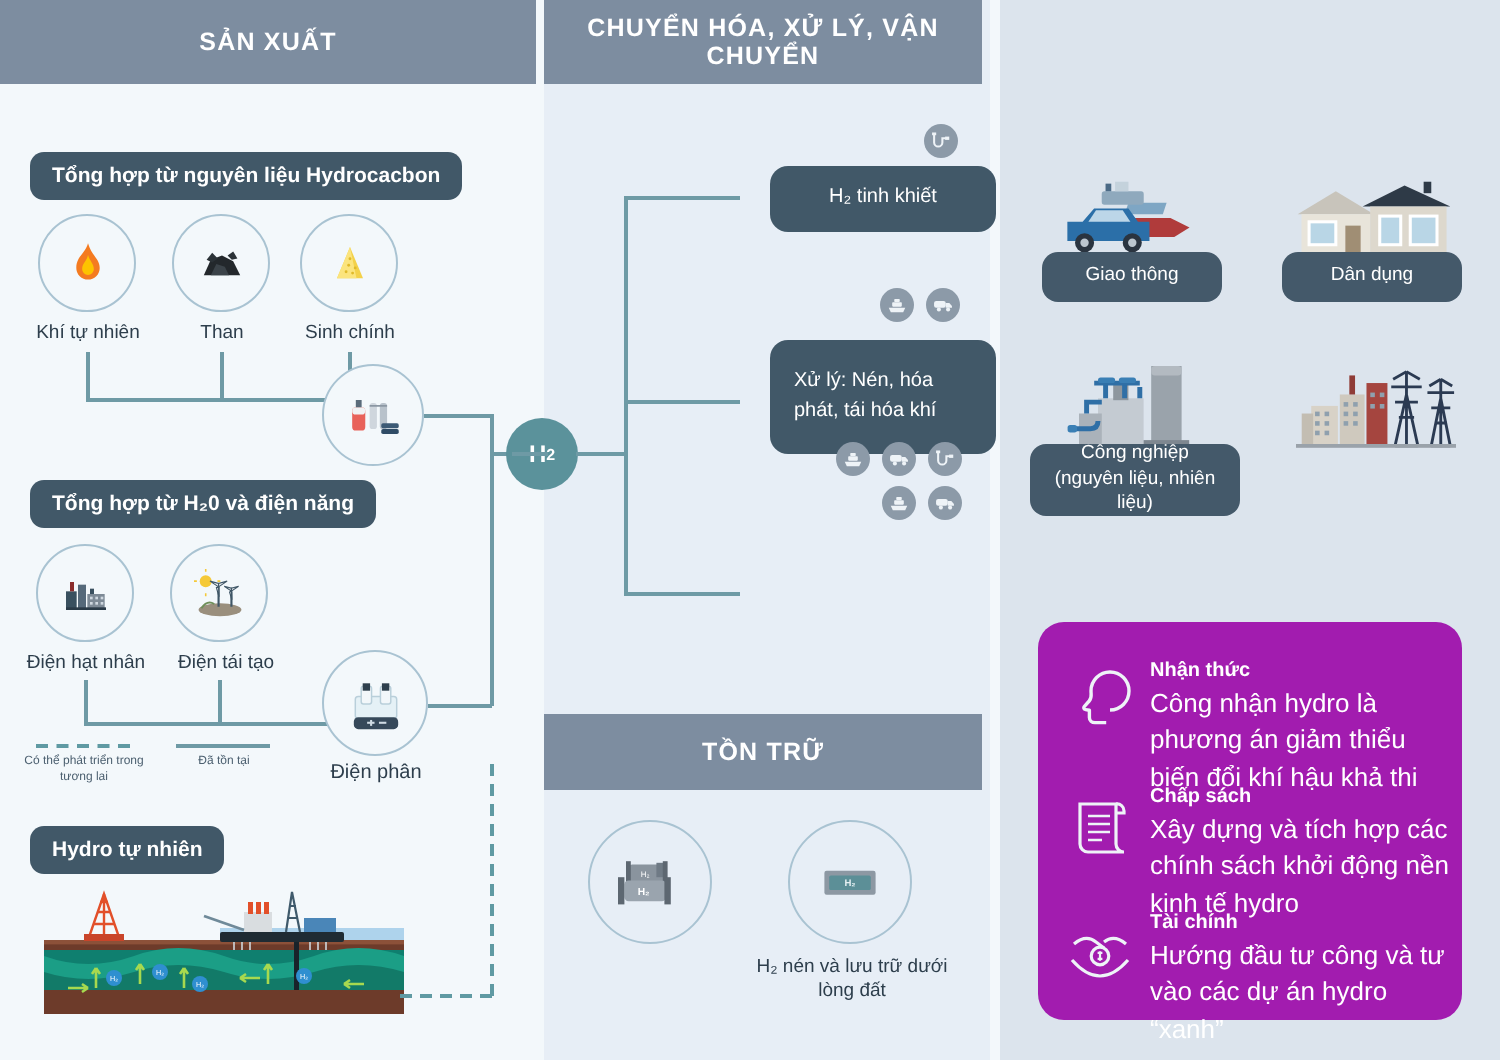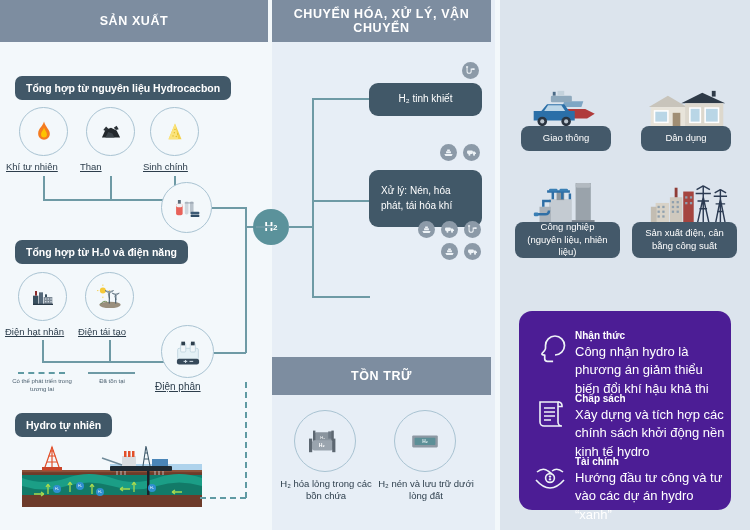--- a/index.html
+++ b/index.html
@@ -49,22 +49,22 @@
   }
 
   
   .bub {
     position:absolute; border-radius:50%;
     background:#f3f8fb; border:1.3px solid #a9c3d2;
     display:flex; align-items:center; justify-content:center;
     overflow:hidden;
   }
   .cap {
-    position:absolute; color:#2d3e4c;
-    font-size:9.5px; line-height:1.25;text-decoration:underline;
+    position:absolute; text-align:center; color:#2d3e4c;
+    font-size:9.5px; line-height:1.25;
   }
 
   
   .ln { position:absolute; background:#6e9aa5; }
   .ln.v { width:1.6px; }
   .ln.h { height:1.6px; }
   .dash-v {
     position:absolute; width:0; border-left:2px dashed #5f9aa3;
   }
   .dash-h {
@@ -77,42 +77,42 @@
     border-radius:50%; background:#5b929b; color:#fff;
     display:flex; align-items:center; justify-content:center;
     font-size:12px; font-weight:bold;
   }
   #h2node sub { font-size:8px; }
 
   
   .mbox {
     position:absolute; background:#415868; color:#fff;
     border-radius:9px; font-size:10px; line-height:1.45;
-    padding:9px 12px; display:flex; align-items:center;
+    padding:9px 12px; display:flex; align-items:center;margin-left:16px;
   }
 
   
   .tic {
     position:absolute; width:17px; height:17px; border-radius:50%;
     background:#8c9aa8; display:flex; align-items:center; justify-content:center;
   }
   .tic svg { width:11px; height:11px; }
 
   
   .upill {
     position:absolute; background:#44596a; color:#fff;
     border-radius:8px; font-size:9.5px; line-height:1.35;
     display:flex; align-items:center; justify-content:center;
     text-align:center; padding:6px 8px;
   }
 
   
   #panel {
     position:absolute; left:519px; top:311px; width:212px; height:199px;
-    background:#4c1d95; border-radius:13px;
+    background:#a21caf; border-radius:13px;
   }
   .prow { position:absolute; left:14px; width:188px; }
   .pico { position:absolute; left:0; top:2px; width:34px; height:34px; }
   .ptxt { position:absolute; left:42px; top:0; width:150px; color:#fff; }
   .ptitle { font-size:10px; font-weight:bold; margin-bottom:2px; }
   .pdesc  { font-size:13px; line-height:1.42; }
 
   
   .lg-label { position:absolute; font-size:6px; color:#4c6070; line-height:1.3; text-align:center; }
 
@@ -419,21 +419,20 @@
       <rect x="29" y="13" width="5" height="9" fill="#6f7a85"></rect>
       <rect x="10" y="12" width="3" height="15" fill="#5d6771"></rect>
       <rect x="33" y="12" width="3" height="13" fill="#5d6771"></rect>
       <text x="22" y="22" fill="#ffffff" font-size="5" font-family="Liberation Sans, sans-serif" text-anchor="middle">H₂</text>
       <rect x="9" y="24" width="26" height="13" rx="2.6" fill="#9aa4ae"></rect>
       <rect x="5" y="22" width="4" height="17" fill="#5d6771"></rect>
       <rect x="34" y="22" width="4" height="17" fill="#5d6771"></rect>
       <text x="21" y="33" fill="#ffffff" font-size="6.4" font-family="Liberation Sans, sans-serif" text-anchor="middle" font-weight="bold">H₂</text>
     </svg>
   </div>
-  <div class="scap" style="left:272px; top:478px; width:108px;">H₂ hóa lỏng trong các bồn chứa</div>
 
   <div class="bub" style="left:394px; top:410px; width:62px; height:62px; background:#e7eef6;">
     <svg viewBox="0 0 50 50" width="40" height="40">
       <rect x="9" y="18" width="32" height="15" rx="1.4" fill="#8d98a3"></rect>
       <rect x="12" y="21" width="26" height="9" rx="1" fill="#5c8f97"></rect>
       <text x="25" y="27.6" fill="#e6f1f3" font-size="6" font-family="Liberation Sans, sans-serif" text-anchor="middle" font-weight="bold">H₂</text>
     </svg>
   </div>
   <div class="scap" style="left:374px; top:478px; width:104px;">H₂ nén và lưu trữ dưới lòng đất</div>
 
@@ -521,21 +520,20 @@
         <path d="M58 47 L58 8 M52 47 L64 47 M52 47 L58 20 M64 47 L58 20"></path>
         <path d="M50 16 h16 M52 24 h12 M54 32 h8"></path>
         <path d="M58 8 l-7 4 M58 8 l7 4"></path>
         <path d="M76 47 L76 12 M71 47 L81 47 M71 47 L76 22 M81 47 L76 22"></path>
         <path d="M69 19 h14 M71 27 h10 M73 35 h6"></path>
         <path d="M76 12 l-6 3.5 M76 12 l6 3.5"></path>
       </g>
       <rect x="0" y="46" width="84" height="2" fill="#9aa2aa"></rect>
     </svg>
   </div>
-  <div class="upill" style="left:632px; top:222px; width:105px; height:36px;">Sản xuất điện, cân bằng công suất</div>
 
   <div id="panel">
     <div class="prow" style="top:19px;">
       <div class="pico">
         <svg viewBox="0 0 34 34" width="34" height="34">
           <path d="M22 4 a9.5 9.5 0 0 0-9.5 9.5 c0 2 .6 3.4-.9 5 l-2.4 2.7 c-.6.7-.3 1.5.6 1.6 l1.9.3 v3.6 c0 1.6 1.2 2.6 2.8 2.6 h5.6" fill="none" stroke="#eef3f7" stroke-width="1.7" stroke-linejoin="round"></path>
           <path d="M22 4 a9.5 9.5 0 0 1 0 19" fill="none" stroke="#eef3f7" stroke-width="1.7"></path>
         </svg>
       </div>
       <div class="ptxt">

